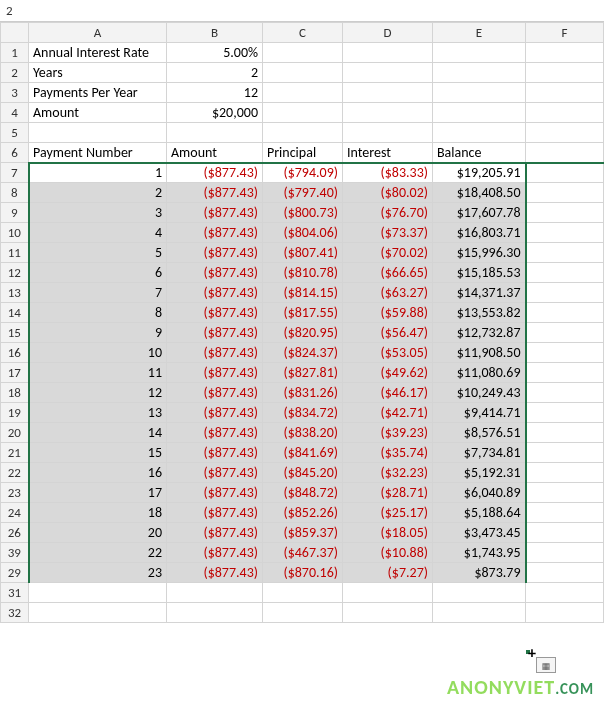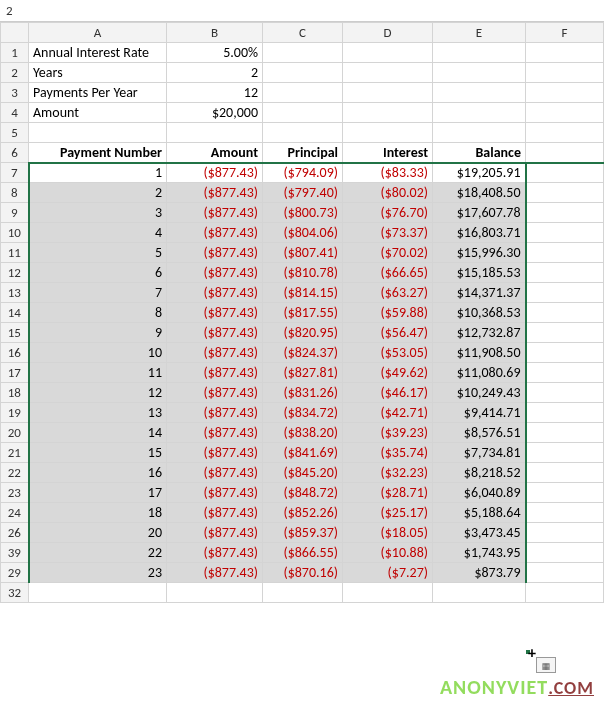--- a/index.html
+++ b/index.html
@@ -56,21 +56,21 @@
   .corner { background: #f3f3f3; width: 28px; }
   .col-A { width: 138px; }
   .col-B { width: 96px; }
   .col-C { width: 80px; }
   .col-D { width: 90px; }
   .col-E { width: 93px; }
   .col-F { width: 78px; }
   .txt-left { text-align: left; }
   .txt-right { text-align: right; }
   .red { color: #c00000; }
-  .bold { font-weight: bold; text-align: right; }
+  .bold { font-weight: normal; }
   .sel-highlight { background: #d9d9d9; }
   .sel-white { background: #fff; }
   .sel-border-top td { border-top: 2px solid #217346; }
   .sel-border-left { border-left: 2px solid #217346 !important; }
   .sel-border-right { border-right: 2px solid #217346 !important; text-align: right; }
   .sel-border-bottom td { border-bottom: 2px solid #217346; }
   .row-header-sel { background: #d5e6d5; border-right: 2px solid #217346; }
   .col-header-sel { background: #d5e6d5; border-bottom: 2px solid #217346; }
   .fill-handle {
     position: absolute;
@@ -99,21 +99,21 @@
   .watermark {
     position: absolute;
     right: 10px;
     bottom: 8px;
     font-size: 20px;
     font-weight: bold;
     letter-spacing: 1px;
     color: #81d742;
     opacity: 0.85;
   }
-  .watermark .com { color: #7f1d1d; font-size: 18px; text-decoration: underline; }
+  .watermark .com { color: #15803d; font-size: 15px; }
 </style>
 </head>
 <body>
 
 <div class="formula-bar">
   <span>2</span>
 </div>
 
 <table class="grid">
   <colgroup>
@@ -253,21 +253,21 @@
         <td class="txt-right red sel-highlight">($63.27)</td>
         <td class="txt-right sel-highlight sel-border-right">$14,371.37</td>
         <td></td>
       </tr>
       <tr>
         <th class="row-header row-header-sel">14</th>
         <td class="txt-right sel-highlight sel-border-left">8</td>
         <td class="txt-right red sel-highlight">($877.43)</td>
         <td class="txt-right red sel-highlight">($817.55)</td>
         <td class="txt-right red sel-highlight">($59.88)</td>
-        <td class="txt-right sel-highlight sel-border-right">$10,368.53</td>
+        <td class="txt-right sel-highlight sel-border-right">$13,553.82</td>
         <td></td>
       </tr>
       <tr>
         <th class="row-header row-header-sel">15</th>
         <td class="txt-right sel-highlight sel-border-left">9</td>
         <td class="txt-right red sel-highlight">($877.43)</td>
         <td class="txt-right red sel-highlight">($820.95)</td>
         <td class="txt-right red sel-highlight">($56.47)</td>
         <td class="txt-right sel-highlight sel-border-right">$12,732.87</td>
         <td></td>
@@ -325,21 +325,21 @@
         <td class="txt-right red sel-highlight">($35.74)</td>
         <td class="txt-right sel-highlight sel-border-right">$7,734.81</td>
         <td></td>
       </tr>
       <tr>
         <th class="row-header row-header-sel">22</th>
         <td class="txt-right sel-highlight sel-border-left">16</td>
         <td class="txt-right red sel-highlight">($877.43)</td>
         <td class="txt-right red sel-highlight">($845.20)</td>
         <td class="txt-right red sel-highlight">($32.23)</td>
-        <td class="txt-right sel-highlight sel-border-right">$8,218.52</td>
+        <td class="txt-right sel-highlight sel-border-right">$5,192.31</td>
         <td></td>
       </tr>
       <tr>
         <th class="row-header row-header-sel">23</th>
         <td class="txt-right sel-highlight sel-border-left">17</td>
         <td class="txt-right red sel-highlight">($877.43)</td>
         <td class="txt-right red sel-highlight">($848.72)</td>
         <td class="txt-right red sel-highlight">($28.71)</td>
         <td class="txt-right sel-highlight sel-border-right">$6,040.89</td>
         <td></td>
@@ -359,32 +359,41 @@
         <td class="txt-right red sel-highlight">($877.43)</td>
         <td class="txt-right red sel-highlight">($859.37)</td>
         <td class="txt-right red sel-highlight">($18.05)</td>
         <td class="txt-right sel-highlight sel-border-right">$3,473.45</td>
         <td></td>
       </tr>
       <tr>
         <th class="row-header row-header-sel">39</th>
         <td class="txt-right sel-highlight sel-border-left">22</td>
         <td class="txt-right red sel-highlight">($877.43)</td>
-        <td class="txt-right red sel-highlight">($866.55)</td>
+        <td class="txt-right red sel-highlight">($467.37)</td>
         <td class="txt-right red sel-highlight">($10.88)</td>
         <td class="txt-right sel-highlight sel-border-right">$1,743.95</td>
         <td></td>
       </tr>
       <tr>
         <th class="row-header row-header-sel">29</th>
         <td class="txt-right sel-highlight sel-border-left">23</td>
         <td class="txt-right red sel-highlight">($877.43)</td>
         <td class="txt-right red sel-highlight">($870.16)</td>
         <td class="txt-right red sel-highlight">($7.27)</td>
         <td class="txt-right sel-highlight sel-border-right">$873.79</td>
+        <td></td>
+      </tr>
+      <tr>
+        <th class="row-header">31</th>
+        <td></td>
+        <td></td>
+        <td></td>
+        <td></td>
+        <td></td>
         <td></td>
       </tr>
       <tr>
         <th class="row-header">32</th>
         <td></td>
         <td></td>
         <td></td>
         <td></td>
         <td></td>
         <td></td>

